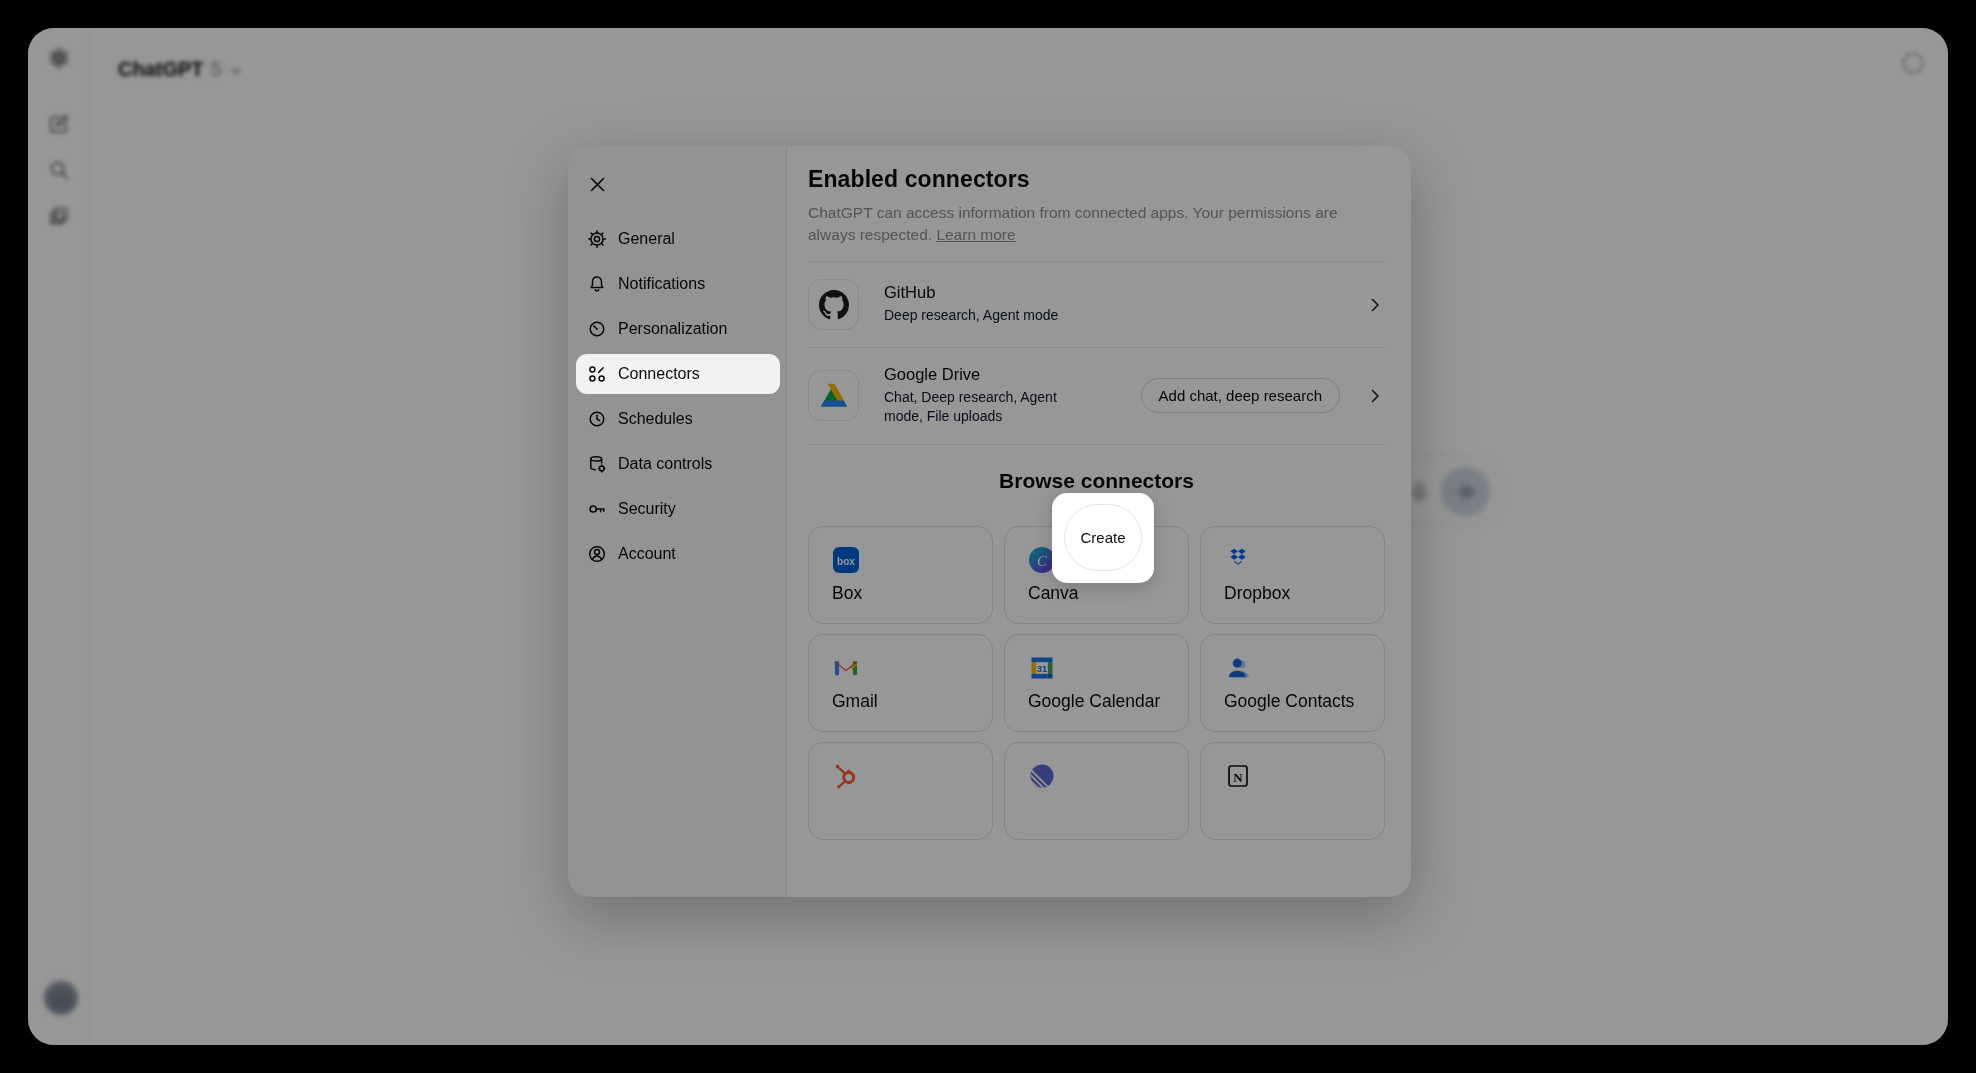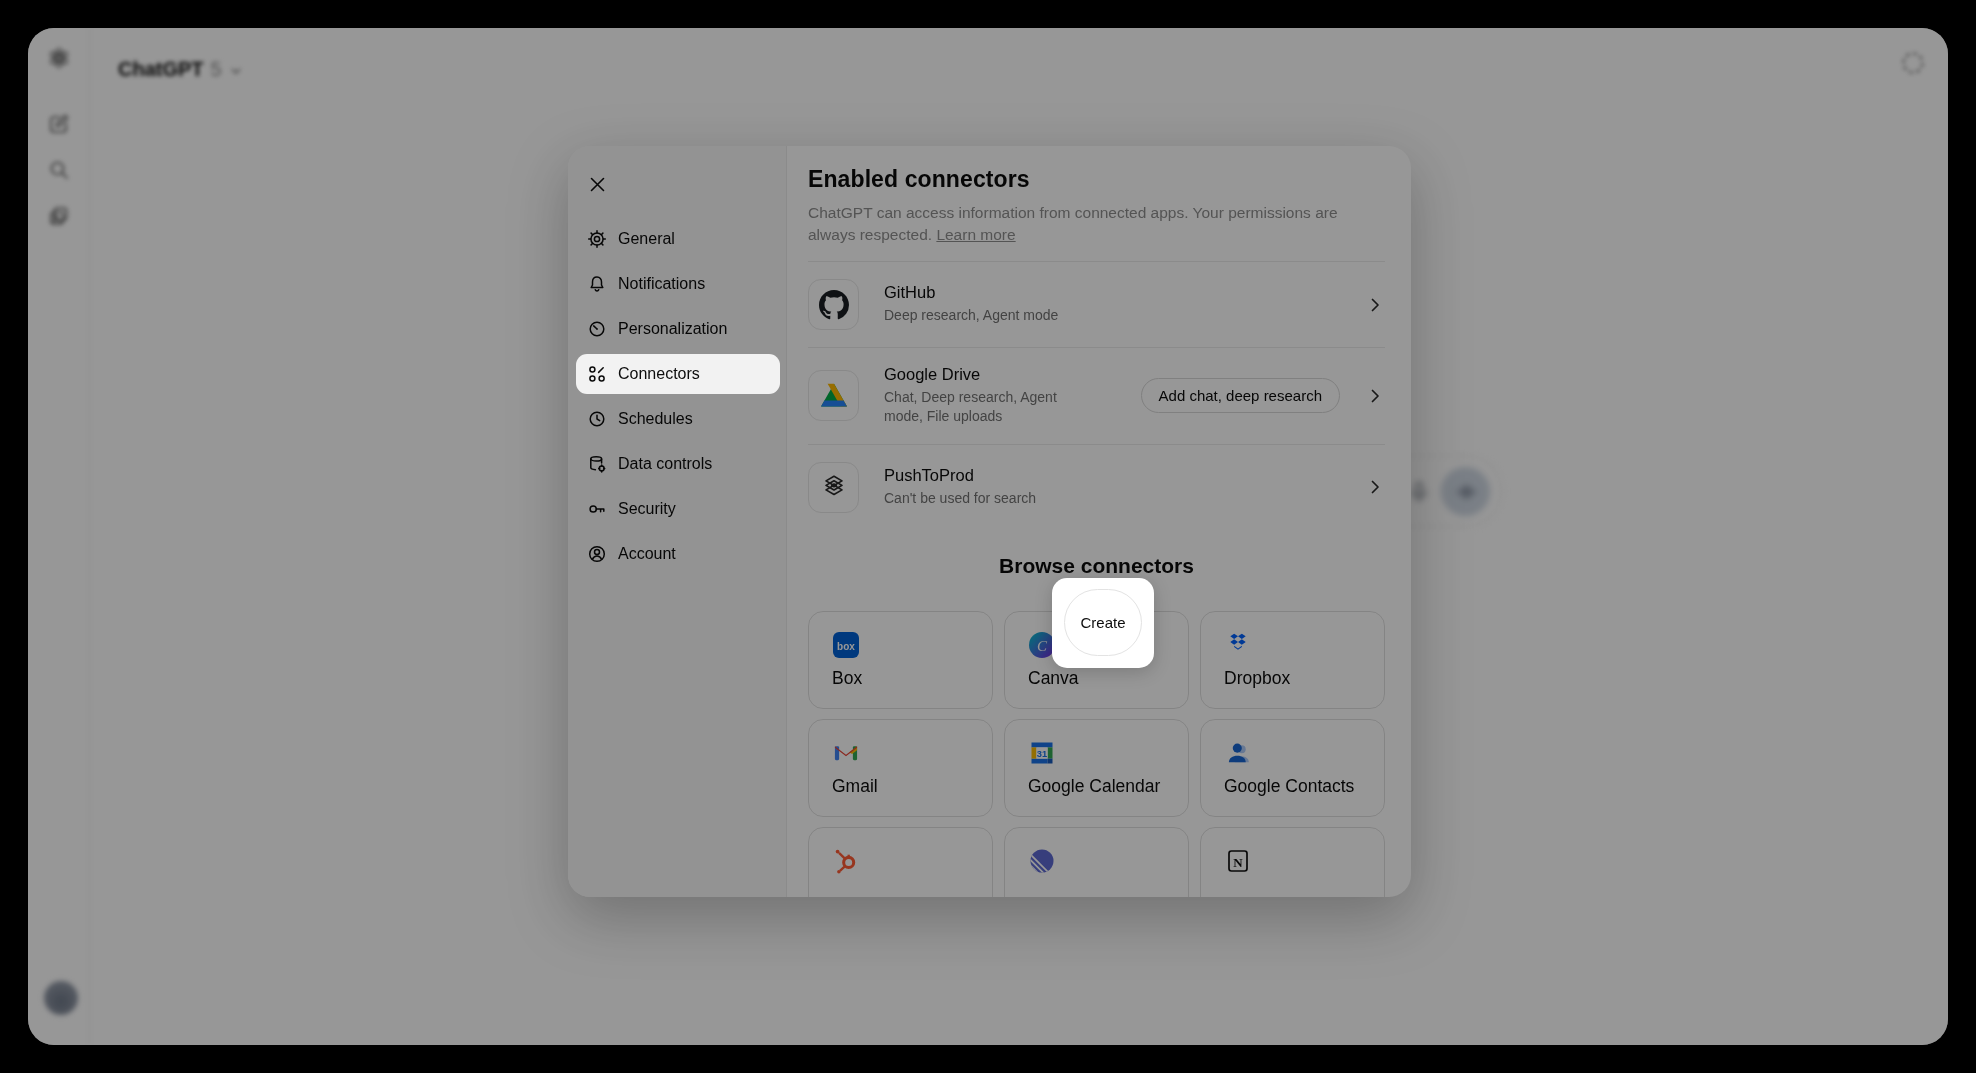--- a/index.html
+++ b/index.html
@@ -47,21 +47,21 @@
   .mdesc { margin-top:9px; font-size:15.5px; line-height:1.42; color:#8f8f8f; }
   .mdesc a { color:#8f8f8f; text-decoration:underline; cursor:pointer;text-align:center; }
   .hr { border:none; border-top:1px solid #ececec; margin-top:15px; }
 
   .crow { display:flex; align-items:center; padding:17px 0; border-bottom:1px solid #ececec;gap:8px; }
   .crow.last { border-bottom:none; }
   .tile { width:51px; height:51px; border:1px solid #e8e8e8; border-radius:13px; background:#fff;
           display:flex; align-items:center; justify-content:center; flex:0 0 51px; }
   .crow-text { margin-left:17px; }
   .crow-title { font-size:16.5px; color:#0d0d0d; font-weight:500; }
-  .crow-sub { font-size:14px; color:#737373; margin-top:4px; line-height:1.38; max-width:200px; }
+  .crow-sub { font-size:14px; color:#0f172a; margin-top:4px; line-height:1.38; max-width:200px; }
   .crow-spacer { flex:1; }
   .pill-btn { font-family:inherit; font-size:15px; font-weight:500; color:#0d0d0d; background:#fff;
               border:1px solid #d9d9d9; border-radius:999px; padding:8px 17px; cursor:pointer; white-space:nowrap; }
   .chev { width:20px; height:20px; color:#2a2a2a; margin-left:17px; flex:0 0 20px; cursor:pointer; }
 
   .browse-head { display:flex; align-items:center; justify-content:space-between; margin-top:24px; height:40px;flex-direction:column; }
   .browse-title { font-size:21px; font-weight:600; color:#0d0d0d; }
   .create-spotlight { position:relative; z-index:40; background:#fff; border-radius:15px; padding:11px 12px 12px 12px;
                       margin-right:-13px; box-shadow:0 4px 18px rgba(0,0,0,0.18); }
   .create-btn { font-family:inherit; font-size:15px; font-weight:500; color:#0d0d0d; background:#fff;
@@ -294,40 +294,20 @@
         </div>
         <div class="crow-spacer"></div>
         <button class="pill-btn">Add chat, deep research</button>
         <div class="chev">
           <svg viewBox="0 0 20 20" fill="none" stroke="currentColor" stroke-width="1.7" stroke-linecap="round" stroke-linejoin="round">
               <path d="M7.5 4.5 13 10l-5.5 5.5"></path>
             </svg>
         </div>
       </div>
 
-      <div class="crow last">
-        <div class="tile">
-          <svg width="30" height="30" viewBox="0 0 24 24" fill="none" stroke="#2a2a2a" stroke-width="1.3" stroke-linejoin="round">
-            <path d="M12 3.4 18.4 7.1 12 10.8 5.6 7.1Z"></path>
-            <path d="M12 7 18.4 10.7 12 14.4 5.6 10.7Z"></path>
-            <path d="M12 10.6 18.4 14.3 12 18 5.6 14.3Z"></path>
-            <path d="M12 9.6 13.8 10.7 12 11.8 10.2 10.7Z"></path>
-          </svg>
-        </div>
-        <div class="crow-text">
-          <div class="crow-title">PushToProd</div>
-          <div class="crow-sub">Can't be used for search</div>
-        </div>
-        <div class="crow-spacer"></div>
-        <div class="chev">
-          <svg viewBox="0 0 20 20" fill="none" stroke="currentColor" stroke-width="1.7" stroke-linecap="round" stroke-linejoin="round">
-              <path d="M7.5 4.5 13 10l-5.5 5.5"></path>
-            </svg>
-        </div>
-      </div>
 
       <div class="browse-head">
         <h2 class="browse-title">Browse connectors</h2>
         <div class="create-spotlight">
           <button class="create-btn">Create</button>
         </div>
       </div>
 
       <div class="grid">
 

